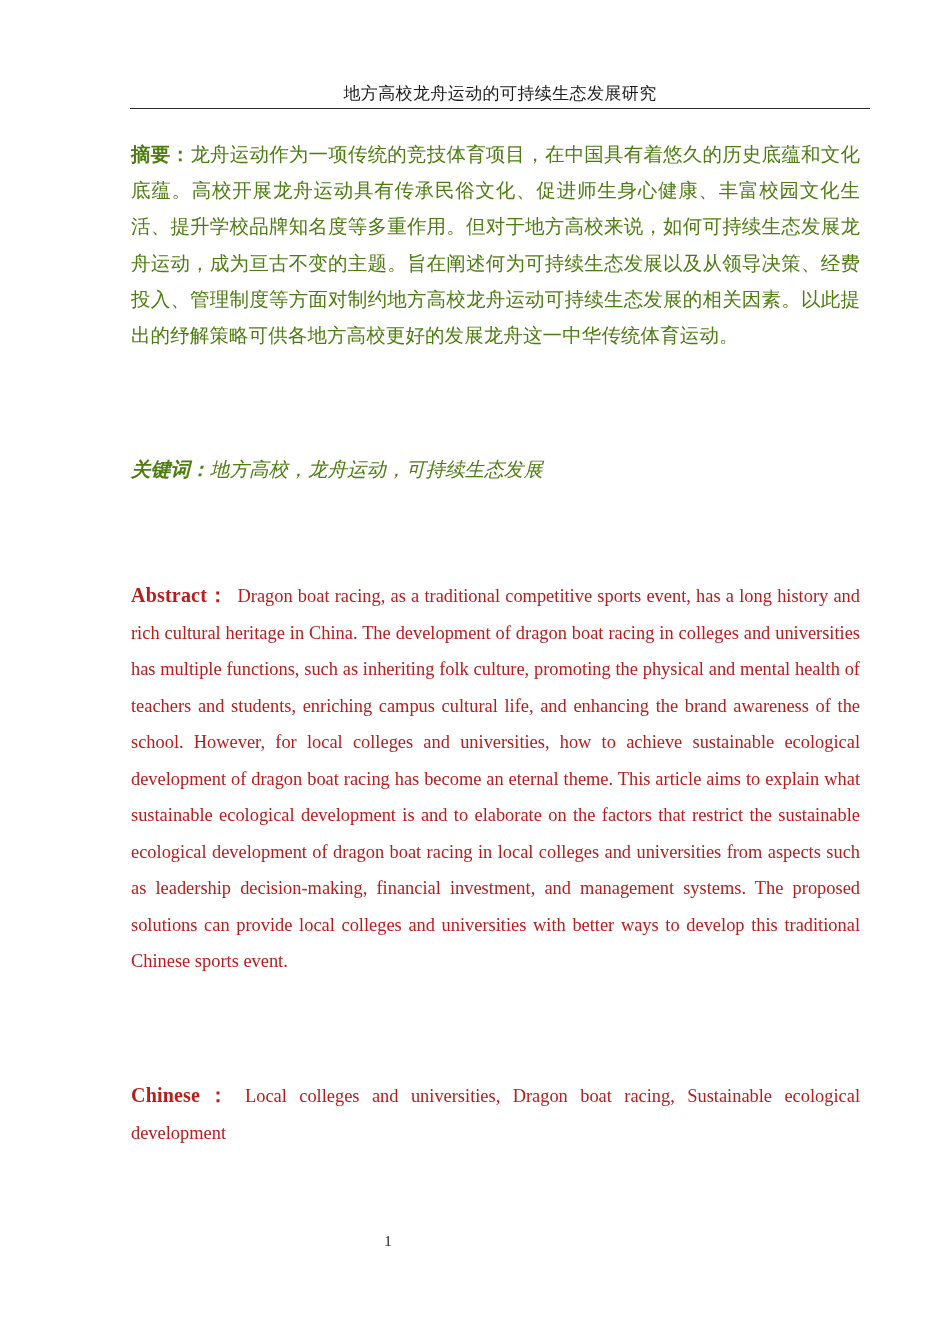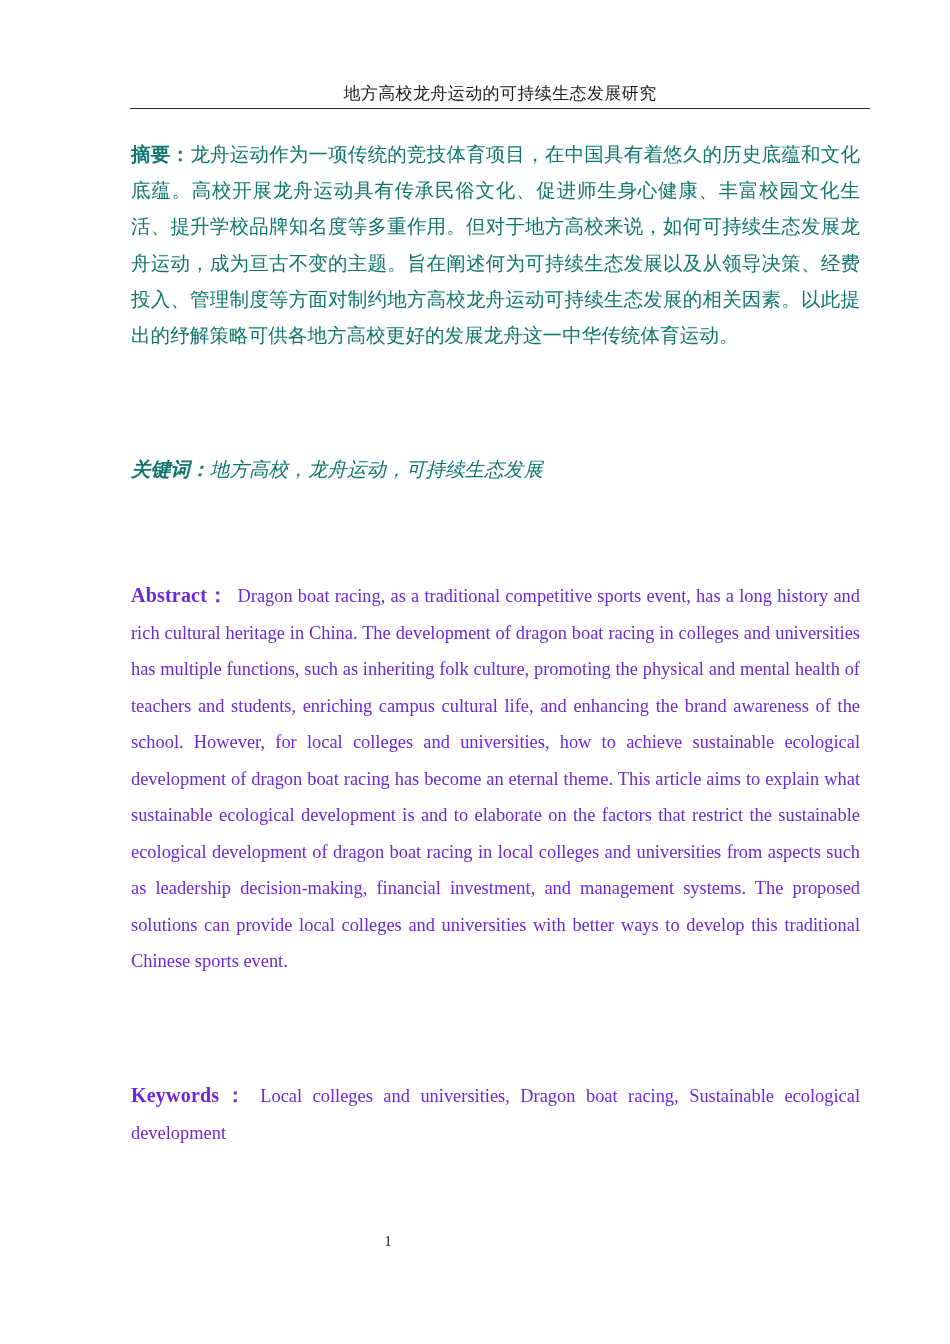--- a/index.html
+++ b/index.html
@@ -47,36 +47,36 @@
     left: 131px;
     width: 729px;
   }
 
   .cn-para {
     font-family: "Liberation Serif", "DejaVu Serif", serif;
     font-size: 19.5px;
     line-height: 36.2px;
     text-align: justify;
     text-justify: inter-ideograph;
-    color: #0f766e;
+    color: #4d7c0f;
     letter-spacing: 0.1px;
   }
   .cn-label {
     font-family: "Liberation Sans", "DejaVu Sans", sans-serif;
     font-weight: bold;
     font-size: 19.5px;
     letter-spacing: 0.2px;
   }
 
   .en-para {
     font-family: "Liberation Serif", "DejaVu Serif", serif;
     font-size: 18.4px;
     line-height: 36.5px;
     text-align: justify;
-    color: #6d28d9;
+    color: #b91c1c;
   }
   .en-label {
     font-family: "Liberation Serif", "DejaVu Serif", serif;
     font-weight: bold;
     font-size: 20px;
     letter-spacing: 0.2px;
   }
   .lbl-gap { display: inline-block; width: 9px; }
 
   
@@ -108,18 +108,18 @@
 
   <div class="block cn-para" style="top:451px;font-style:italic;">
     <span class="cn-label">关键词：</span><span>地方高校，龙舟运动，可持续生态发展</span>
   </div>
 
   <div class="block en-para" style="top:577px;">
     <span class="en-label">Abstract：</span><span class="lbl-gap"></span><span>Dragon boat racing, as a traditional competitive sports event, has a long history and rich cultural heritage in China. The development of dragon boat racing in colleges and universities has multiple functions, such as inheriting folk culture, promoting the physical and mental health of teachers and students, enriching campus cultural life, and enhancing the brand awareness of the school. However, for local colleges and universities, how to achieve sustainable ecological development of dragon boat racing has become an eternal theme. This article aims to explain what sustainable ecological development is and to elaborate on the factors that restrict the sustainable ecological development of dragon boat racing in local colleges and universities from aspects such as leadership decision-making, financial investment, and management systems. The proposed solutions can provide local colleges and universities with better ways to develop this traditional Chinese sports event.</span>
   </div>
 
   <div class="block en-para" style="top:1077px;">
-    <span class="en-label">Keywords：</span><span class="lbl-gap"></span><span>Local colleges and universities, Dragon boat racing, Sustainable ecological development</span>
+    <span class="en-label">Chinese：</span><span class="lbl-gap"></span><span>Local colleges and universities, Dragon boat racing, Sustainable ecological development</span>
   </div>
 
   <div class="page-number">1</div>
 
 </div>
 
 </body></html>

